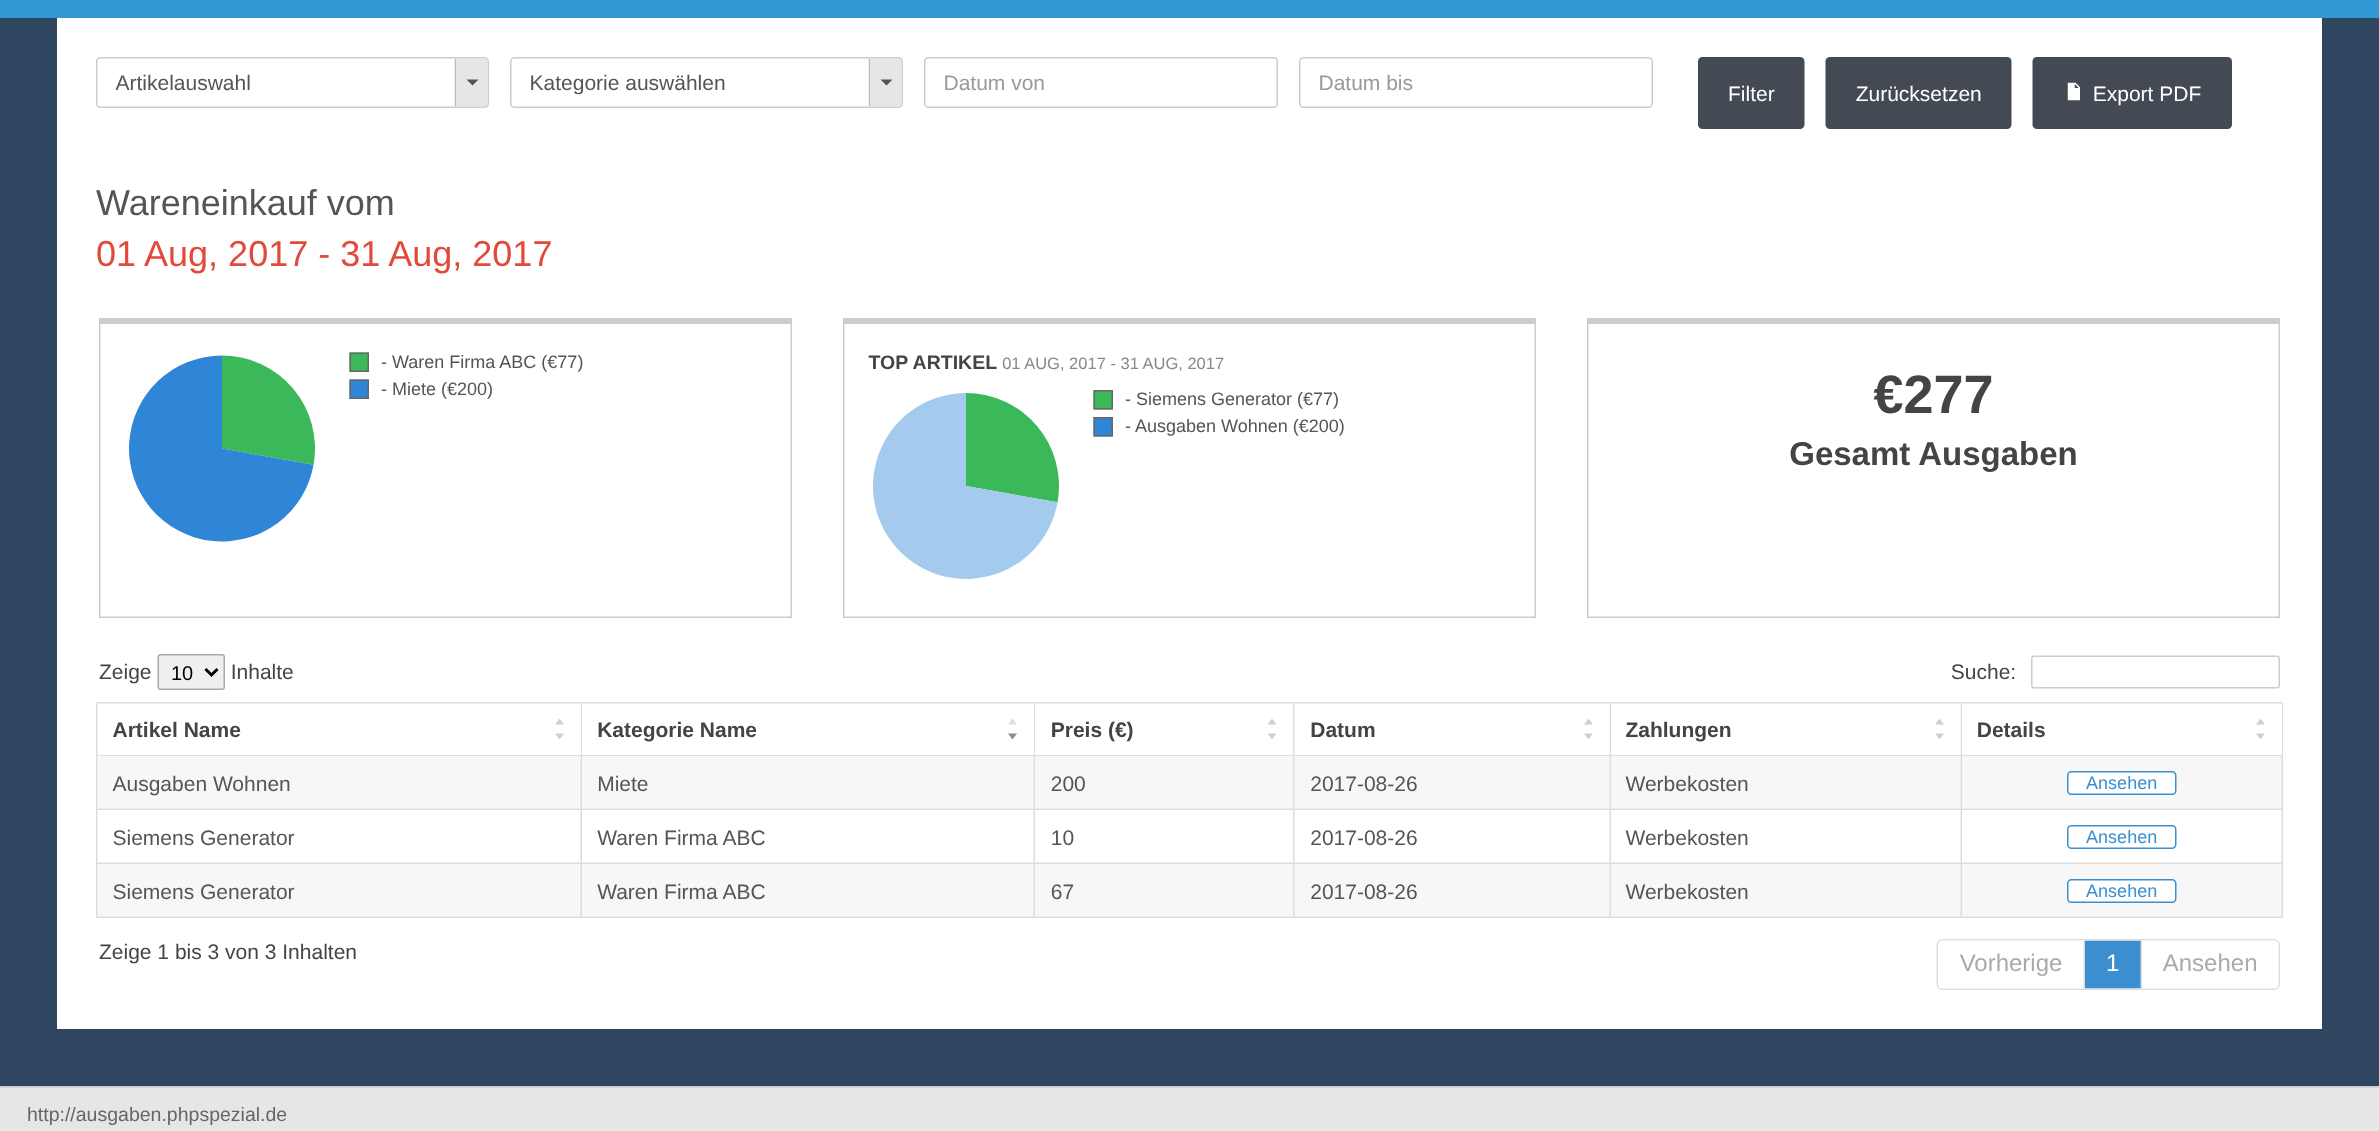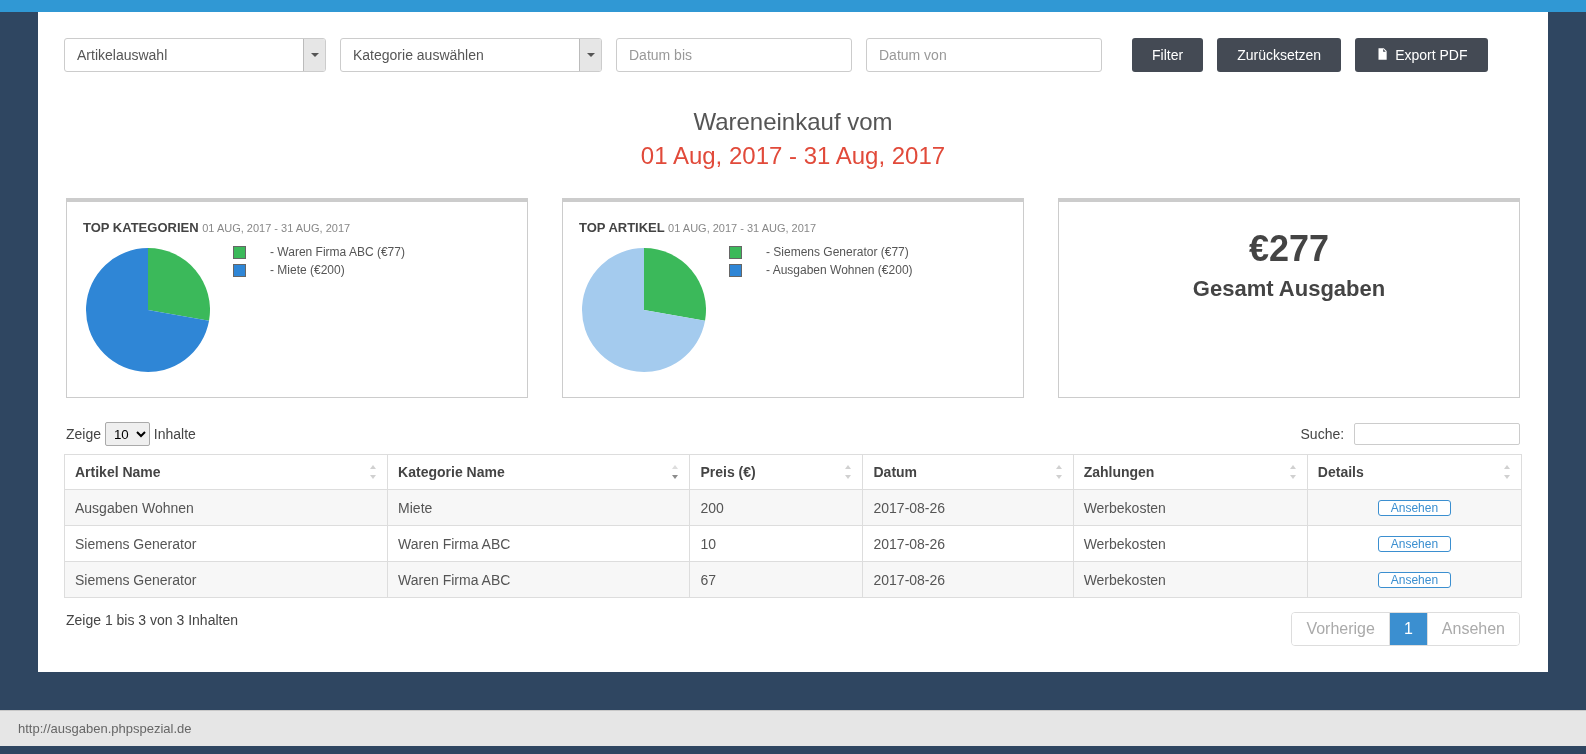--- a/index.html
+++ b/index.html
@@ -53,52 +53,52 @@
   flex: 0 0 236px;
   height: 34px;
   border: 1px solid #ccc;
   border-radius: 3px;
   padding: 0 12px;
   font-size: 14px;
   color: #555;
 }
 .txt-input::placeholder { color: #999; }
 .btn {
-  height: 34px;
+  height: 48px;
   padding: 0 20px;
   border: none;
   border-radius: 3px;
   background: #444a54;
   color: #fff;
   font-size: 14px;
   cursor: pointer;
   display: inline-flex;
   align-items: center;
   gap: 6px;
 }
 .spacer { flex: 0 0 2px; }
 
-.title-block { text-align: center; margin-bottom: 28px; }
+.title-block { text-align: left; margin-bottom: 28px; }
 .title-main { font-size: 24px; color: #555; font-weight: 400; margin-bottom: 6px; }
 .title-range { font-size: 24px; color: #e14a3a; font-weight: 400; }
 
 .cards { display: flex; gap: 34px; margin-bottom: 24px; padding: 0 2px; }
 .card {
   flex: 1;
   border: 1px solid #ccc;
   border-top: 4px solid #ccc;
   padding: 18px 16px;
   min-height: 200px;
 }
 .card-head { font-size: 13px; font-weight: 700; color: #444; margin-bottom: 10px; }
 .card-head .sub { font-weight: 400; font-size: 11px; color: #888; }
 .card-body { display: flex; gap: 20px; align-items: flex-start; }
 .pie-holder { flex: 0 0 auto; }
 .legend { flex: 1; font-size: 12px; color: #555; }
-.legend-row { display: flex; align-items: center; gap: 24px; margin-bottom: 4px; }
+.legend-row { display: flex; align-items: center; gap: 8px; margin-bottom: 4px; }
 .swatch {
   width: 13px; height: 13px;
   border: 1px solid #666;
   display: inline-block;
 }
 .total-card { text-align: center; padding-top: 26px; }
 .total-amount { font-size: 36px; color: #444; font-weight: 700; }
 .total-label { font-size: 22px; color: #444; font-weight: 700; margin-top: 6px; }
 
 .dt-top { display: flex; justify-content: space-between; align-items: center; margin-bottom: 8px; color: #444; padding: 0 2px; }
@@ -194,22 +194,22 @@
       <div class="sel-wrap">
         <select>
           <option>Kategorie auswählen</option>
         </select>
         <span class="sel-btn">
           <svg viewBox="0 0 10 10">
               <path d="M1 3 L5 7 L9 3 Z"></path>
             </svg>
         </span>
       </div>
+      <input class="txt-input" placeholder="Datum von" style="">
       <input class="txt-input" placeholder="Datum bis" style="">
-      <input class="txt-input" placeholder="Datum von" style="">
       <span class="spacer"></span>
       <button class="btn">Filter</button>
       <button class="btn">Zurücksetzen</button>
       <button class="btn">
         <span>
           <svg width="14" height="14" viewBox="0 0 24 24" fill="#fff">
               <path d="M6 2h9l5 5v15H6V2zm8 1.5V8h4.5L14 3.5zM8 12h8v2H8v-2zm0 4h8v2H8v-2z"></path>
             </svg>
         </span>
         <span>Export PDF</span>
@@ -217,24 +217,20 @@
     </div>
 
     <div class="title-block">
       <div class="title-main">Wareneinkauf vom</div>
       <div class="title-range">01 Aug, 2017 - 31 Aug, 2017</div>
     </div>
 
     <div class="cards">
 
       <div class="card">
-        <div class="card-head">
-          <span>TOP KATEGORIEN</span>
-          <span class="sub">01 AUG, 2017 - 31 AUG, 2017</span>
-        </div>
         <div class="card-body">
           <div class="pie-holder">
             <svg id="pie-kat" width="130" height="130" viewBox="0 0 130 130">
                 <path d="M 65 65 L 65 3 A 62 62 0 0 1 126.04446503200306 75.84312173483981 Z" fill="#3bb95a"></path>
                 <path d="M 65 65 L 126.04446503200306 75.84312173483981 A 62 62 0 1 1 65.00000000000004 3 Z" fill="#2f86d6"></path>
               </svg>
           </div>
           <div class="legend">
             <div class="legend-row">
                 <span class="swatch" style="background:#3bb95a"></span>

